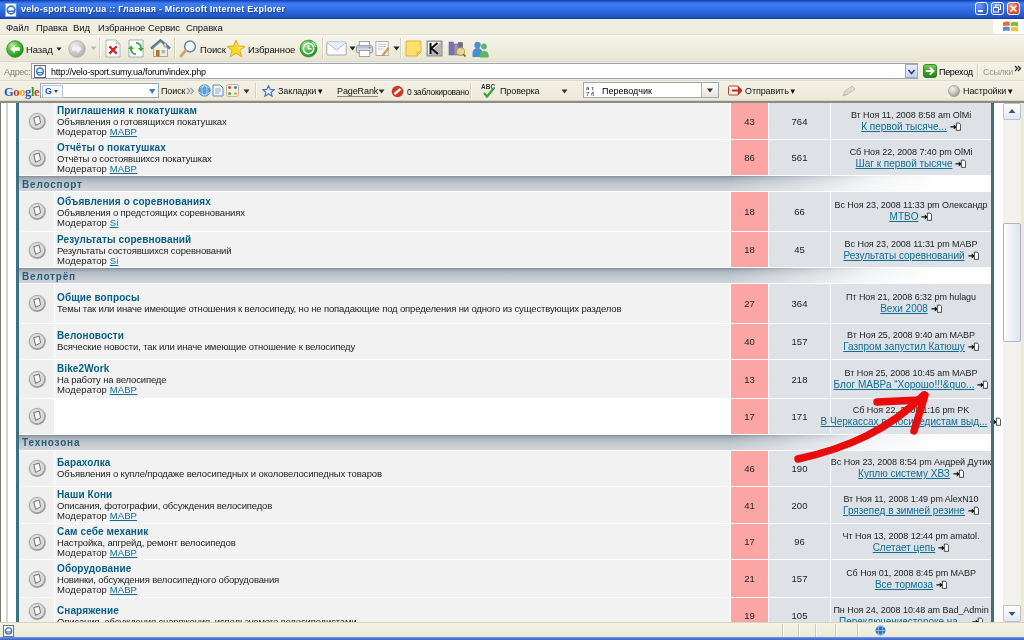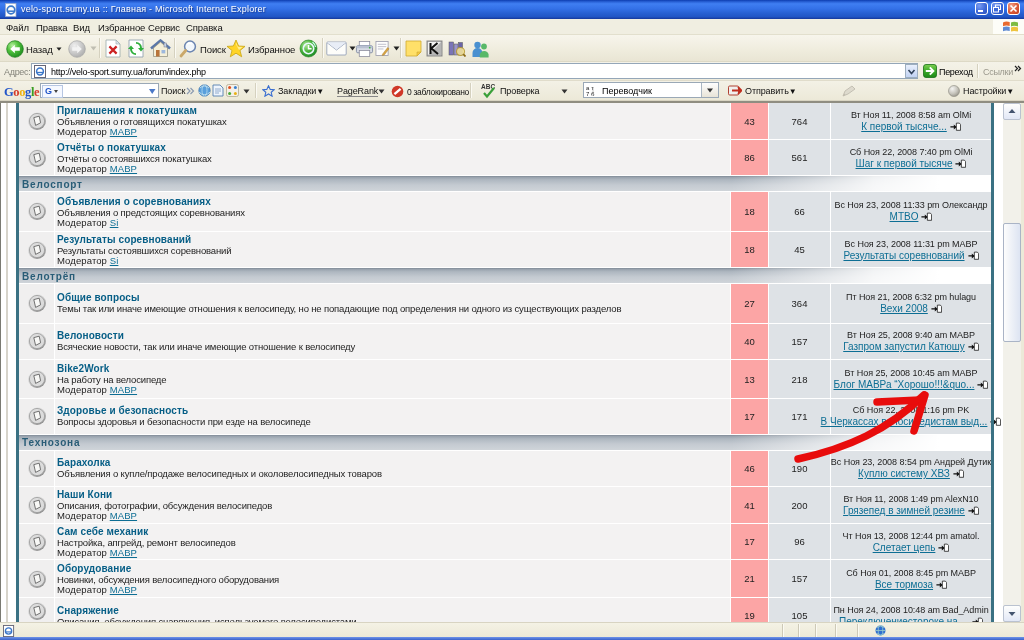--- a/index.html
+++ b/index.html
@@ -1,20 +1,20 @@
 <!DOCTYPE html>
 <html><head><meta charset="utf-8">
 <style>
 html,body{margin:0;padding:0}
 body{width:1024px;height:640px;overflow:hidden;font-family:"Liberation Sans",sans-serif;position:relative;background:#fff}
 #win{position:absolute;left:0;top:0;width:1024px;height:640px;overflow:hidden}
 .abs{position:absolute}
 
 #title{left:0;top:0;width:1024px;height:19px;background:linear-gradient(180deg,#0d3cb0 0%,#2a63d8 10%,#3f7ef2 20%,#3471e8 45%,#2760d2 70%,#2156c6 88%,#15389b 100%)}
-#title .txt{position:absolute;left:21px;top:4px;color:#fff;font-size:9px;font-weight:normal;letter-spacing:.2px;text-shadow:1px 1px 1px #1b3e96}
+#title .txt{position:absolute;left:21px;top:4px;color:#fff;font-size:9px;font-weight:bold;letter-spacing:.2px;text-shadow:1px 1px 1px #1b3e96}
 .tbtn{position:absolute;top:2px;width:13px;height:13px;border-radius:3px;border:1px solid #fff;box-sizing:border-box}
 .tbmin,.tbmax{background:radial-gradient(circle at 30% 25%,#7b9df2 0%,#3c68d8 55%,#2b50b8 100%)}
 .tbclose{background:radial-gradient(circle at 30% 25%,#f1a088 0%,#dc5f3c 50%,#c23a1d 100%)}
 .tbtn svg{position:absolute;left:0;top:0}
 
 #menu{left:0;top:19px;width:1024px;height:15px;background:#f0eee1;border-bottom:1px solid #e2dfcd;font-size:9.5px;letter-spacing:-0.1px;color:#111}
 #menu span{position:absolute;top:2.5px}
 #throb{position:absolute;left:993px;top:0;width:31px;height:15px;background:#fdfdf8}
 
 #tools{left:0;top:35px;width:1024px;height:26px;background:linear-gradient(180deg,#f7f5ec 0%,#efecdd 60%,#e9e5d4 100%);border-bottom:1px solid #ddd9c6}
@@ -597,24 +597,20 @@
                 <stop offset="0" stop-color="#fdfdfd"></stop>
                 <stop offset="55%" stop-color="#cfcfcf"></stop>
                 <stop offset="100%" stop-color="#8f8f8f"></stop>
               </linearGradient>
             </defs>
             <circle cx="10" cy="10" r="9" fill="url(#fg8)"></circle>
             <circle cx="10" cy="10" r="7.6" fill="#dcdcdc" stroke="#9a9a9a" stroke-width="0.8"></circle>
             <path d="M6.8 6.6 L12.2 5.2 L13.6 11.8 L8.6 14.4 Z" fill="#f8f8f6" stroke="#636363" stroke-width="0.9"></path>
           </svg>
         </div>
-<div class="cell c-desc">
-          <a class="ft" href="#f">Здоровье и безопасность</a>
-          <div class="fd">Вопросы здоровья и безопасности при езде на велосипеде</div>
-        </div>
 <div class="cell c-t cnt">17</div>
 <div class="cell c-p cnt">171</div>
 <div class="cell c-l">
           <div class="dl">Сб Ноя 22, 2008 1:16 pm PK</div>
           <div class="ll"><a href="#f">В Черкассах велосипедистам выд...</a><svg width="11" height="9" viewBox="0 0 13 10" style="vertical-align:-1px;margin-left:3px">
               <path d="M0.5 4.8 L4.5 4.8 L4.5 2.5 L8 5.5 L4.5 8.5 L4.5 6.3 L0.5 6.3 Z" fill="#111"></path>
               <path d="M7.5 1 L11 1 L12.5 2.5 L12.5 9.5 L7.5 9.5 Z" fill="#fff" stroke="#111" stroke-width="0.9"></path>
             </svg></div>
         </div>
 </div>

